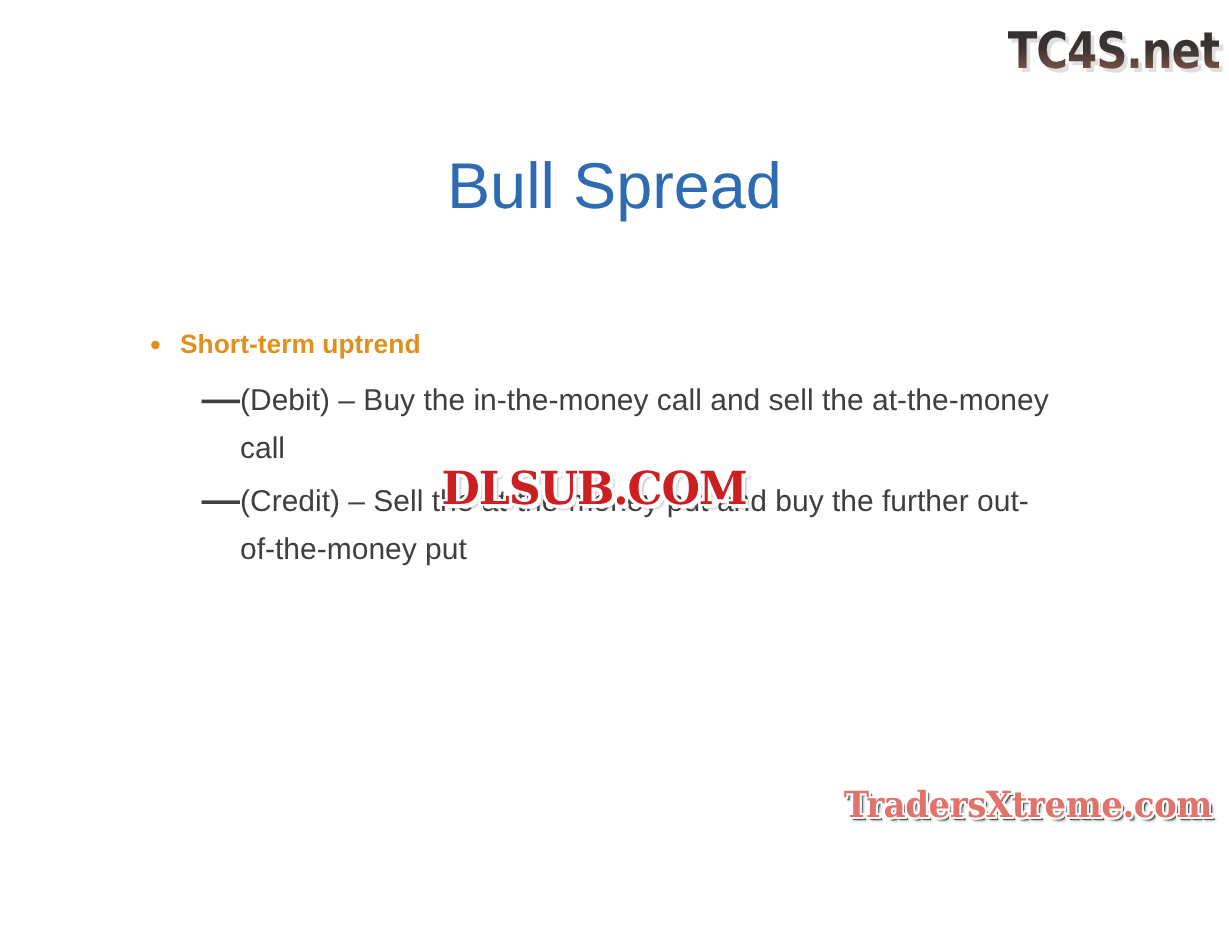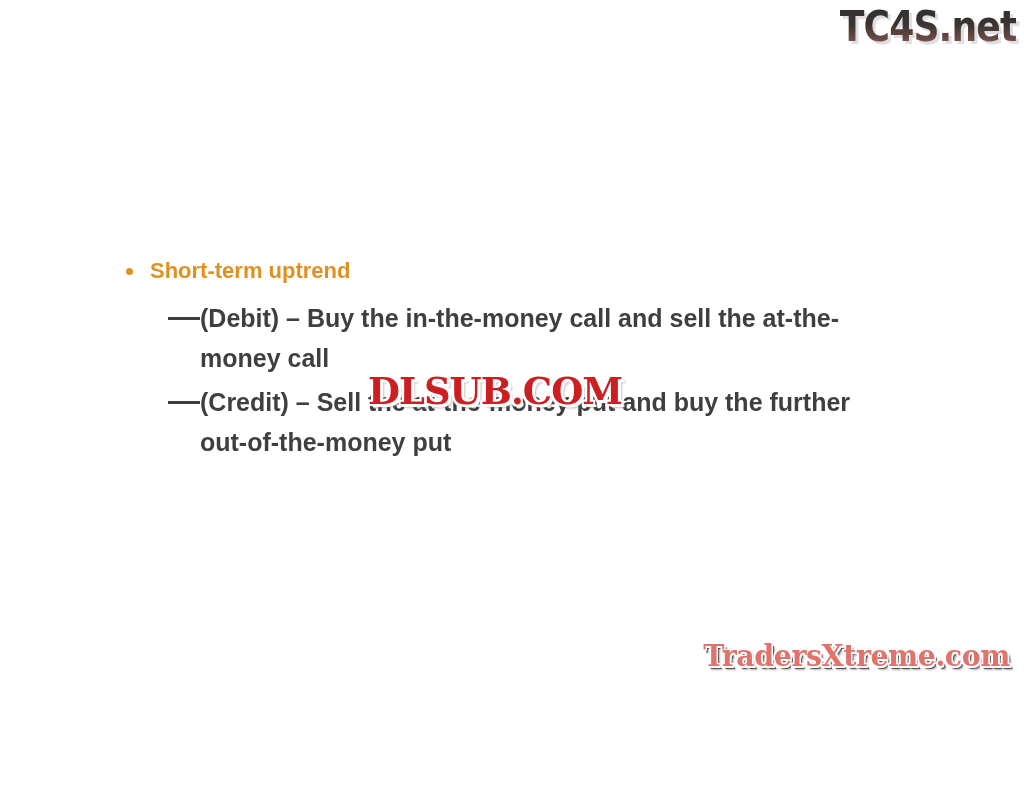--- a/index.html
+++ b/index.html
@@ -9,20 +9,21 @@
   }
   body {
     font-family: "Liberation Sans", sans-serif;
   }
   .slide {
     position: relative;
     width: 1024px;
     height: 696px;
     background: #ffffff;
     overflow: hidden;
+    margin-top: 16px;
   }
 
   
   .brand-logo {
     position: absolute;
     top: 2px;
     right: 8px;
     font-family: "DejaVu Sans", sans-serif;
     font-weight: bold;
     font-size: 42px;
@@ -98,21 +99,21 @@
     width: 7px;
     height: 7px;
     border-radius: 50%;
     background: #e0901f;
   }
 
   .bullet-l2 {
     position: relative;
     padding-left: 80px;
     font-size: 25px;
-    font-weight: bold;
+    font-weight: normal;
     color: #3f3f3f;
     line-height: 40px;
     margin-bottom: 4px;
   }
   .bullet-l2 .dash {
     position: absolute;
     left: 48px;
     top: 19px;
     width: 32px;
     height: 3px;
@@ -174,20 +175,21 @@
   }
 </style>
 </head>
 <body>
 
 <div class="slide">
 
   <div class="brand-logo-shadow">TC4S.net</div>
   <div class="brand-logo">TC4S.net</div>
 
+  <div class="slide-title">Bull Spread</div>
 
   <div class="body-block">
 
     <div class="bullet-l1">
       <span class="dot"></span>
       <span>Short-term uptrend</span>
     </div>
 
     <div class="bullet-l2">
       <span class="dash"></span>

